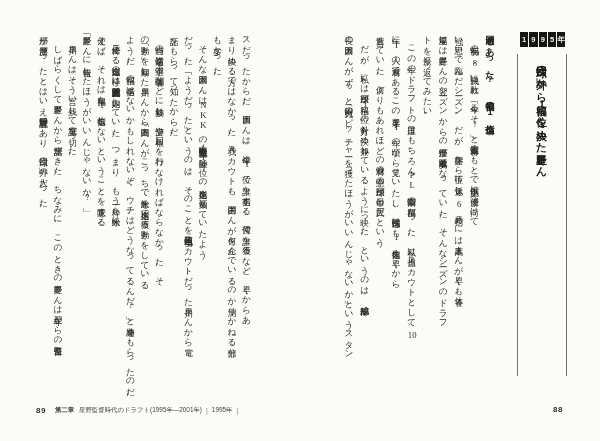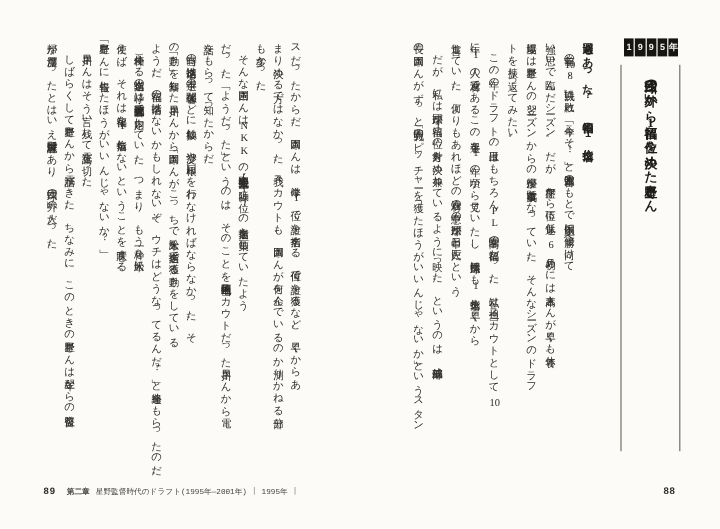--- a/index.html
+++ b/index.html
@@ -52,21 +52,21 @@
   .pagenum-right{
     position:absolute; left:553px; top:405px;
     font-family:"Liberation Sans", sans-serif; font-weight:bold;
     font-size:8px; color:#302f2c; letter-spacing:0.5px;
   }
 
   
   .footer-left{
     position:absolute; left:36px; top:404px; height:12px;
     display:flex; align-items:center;
-    font-family:Liberation Mono, monospace; font-size:6.4px; color:#43423e;
+    font-family:Liberation Sans, sans-serif; font-size:6.4px; color:#43423e;
     white-space:nowrap;
   }
   .footer-left .pn{
     font-size:8px; font-weight:bold; color:#2e2d2a; margin-right:9px; letter-spacing:0.5px;
   }
   .footer-left .chap-label{ margin-right:5px; font-weight:bold; }
   .footer-left .sep{ margin:0 4px; color:#8a8984; font-size:7px; }
 </style>
 </head>
 <body>

